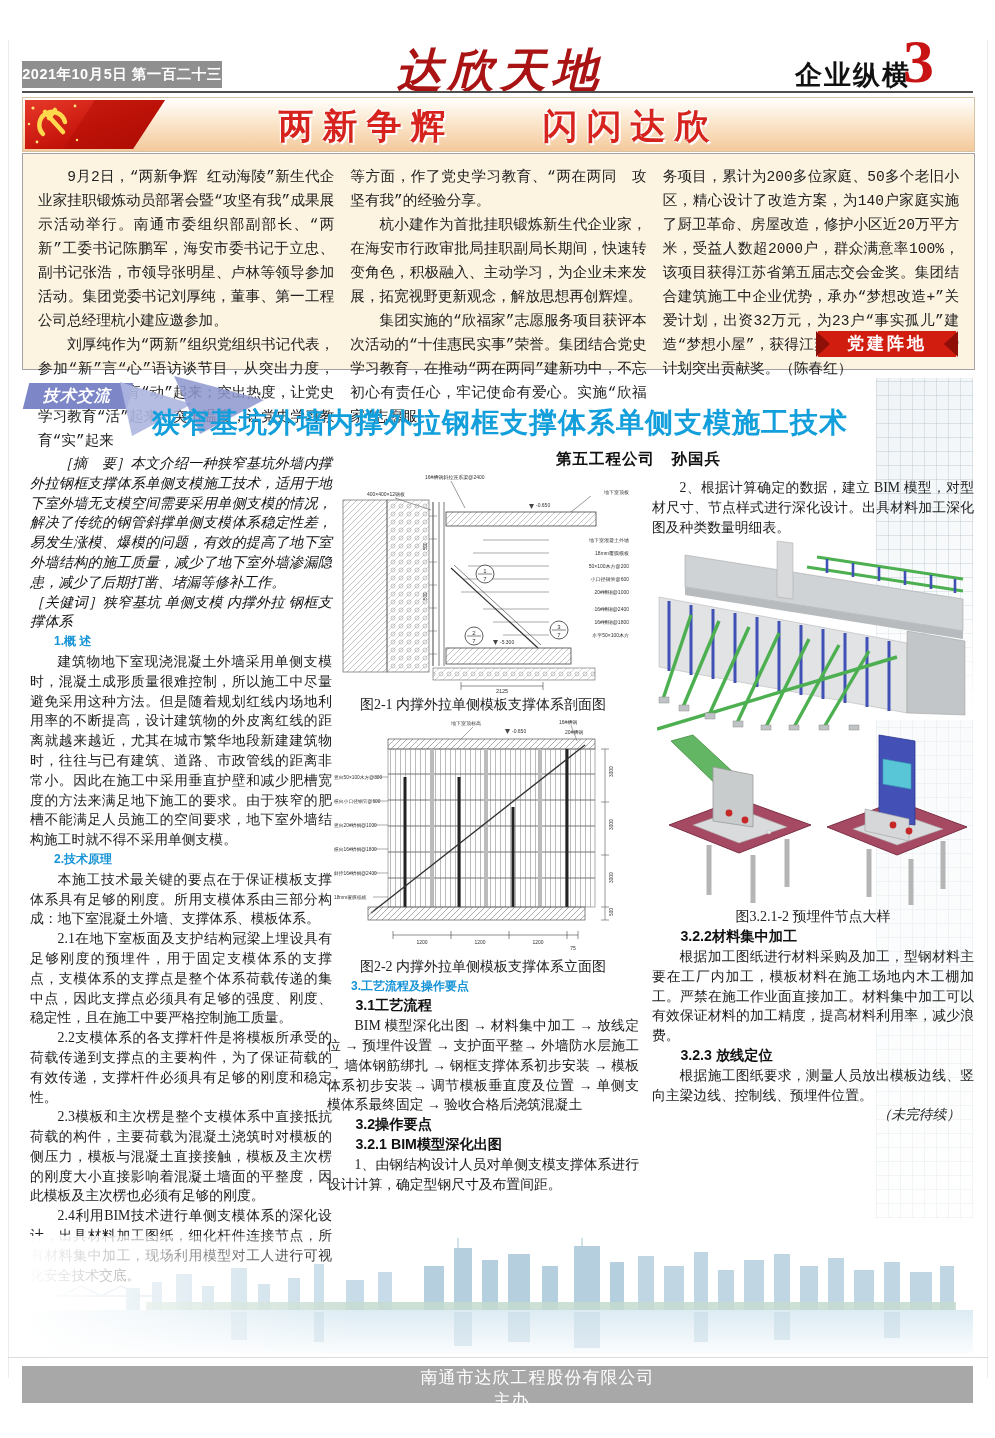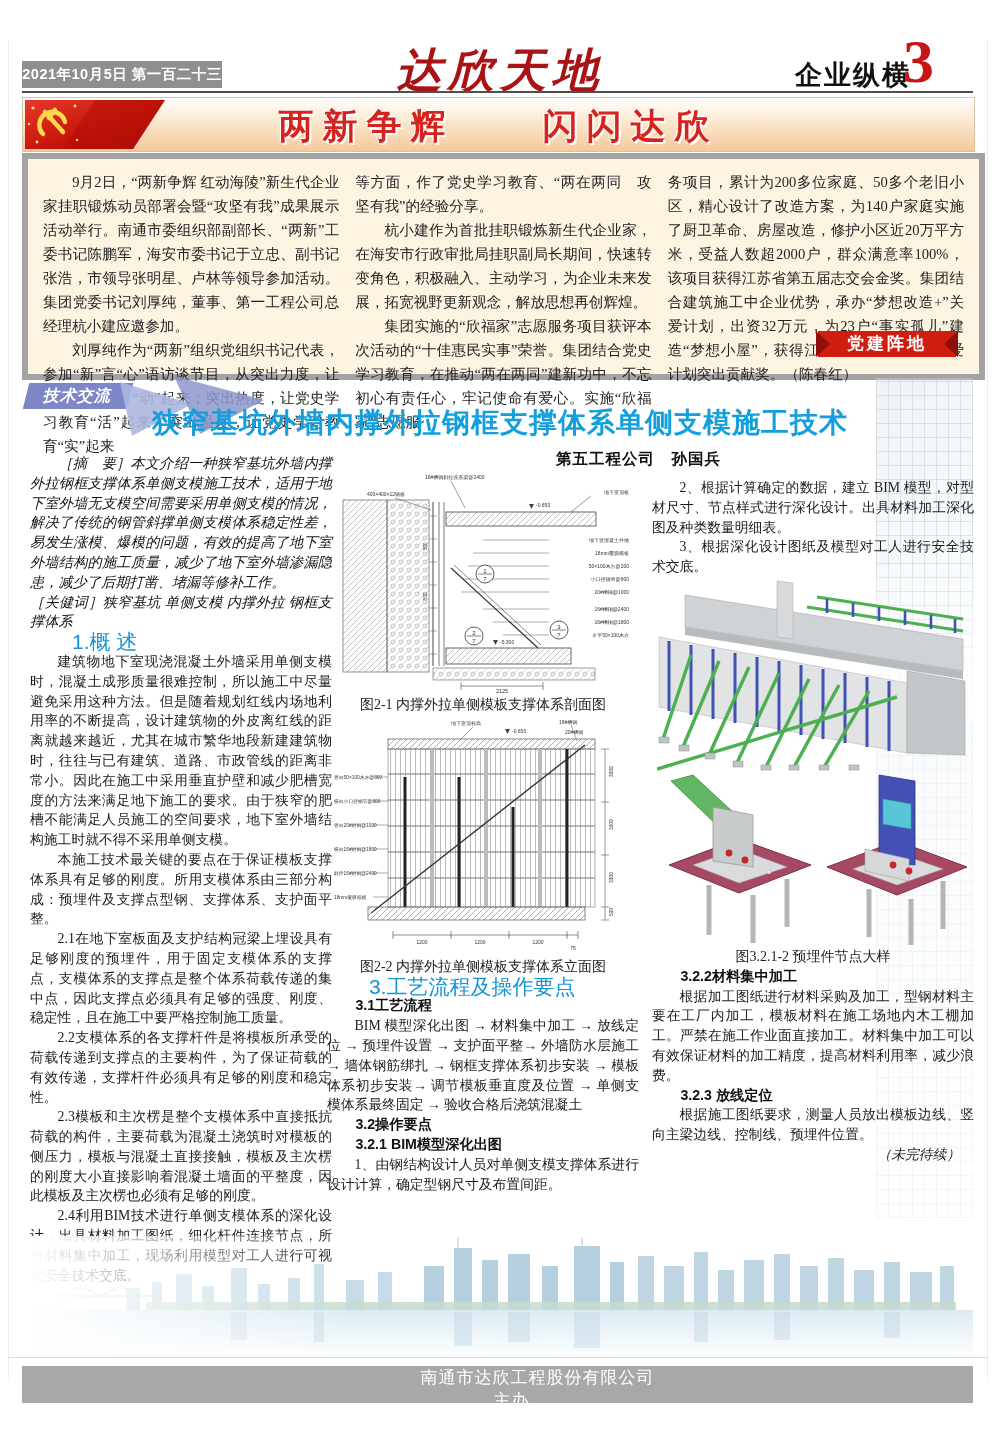--- a/index.html
+++ b/index.html
@@ -24,21 +24,21 @@
   
   .banner{left:22px;top:97px;width:951px;height:53px;border:1px solid #d6c3a4;
           background:linear-gradient(#ffffff 0%,#fbe7cd 45%,#f4c99c 100%);}
   .banner .flag{position:absolute;left:2px;top:2px;}
   .banner .htxt{position:absolute;left:0;right:0;top:5px;text-align:center;
                 font-size:35px;font-weight:bold;color:#d6231e;letter-spacing:9px;
                 font-family:"Liberation Sans",sans-serif;
                 text-shadow:2px 2px 0 #ffffff,-1px -1px 0 #ffffff,0 0 3px #fff;}
 
   
-  .art1{left:22px;top:153px;width:951px;height:215px;background:#fcf3e0;border:6px solid #a3a3a3;}
+  .art1{left:22px;top:153px;width:951px;height:215px;background:#fcf3e0;border:1px solid #a3a3a3;font-family:Liberation Mono, monospace;}
   .art1 .cols{display:flex;gap:16px;padding:11px 15px;}
   .art1 .col{flex:1;font-size:14.6px;line-height:24px;text-align:justify;color:#222;}
   .art1 p{margin:0;}
   .ind{text-indent:2em;}
   .badge{left:818px;top:331px;width:138px;height:26px;background:#d11d10;color:#fff;
          font-family:"Liberation Sans",sans-serif;font-weight:bold;font-size:17px;
          line-height:26px;text-align:center;letter-spacing:3px;}
   .badge:before,.badge:after{content:"";position:absolute;top:0;width:0;height:0;
          border-top:13px solid transparent;border-bottom:13px solid transparent;}
   .badge:before{left:-2px;border-left:14px solid #8e0f08;}
@@ -52,22 +52,22 @@
           font-size:28px;font-weight:bold;letter-spacing:1px;
           font-family:"Liberation Sans",sans-serif;}
   .author{left:556px;top:449px;font-size:15.5px;font-weight:bold;color:#111;
           font-family:"Liberation Sans",sans-serif;letter-spacing:1px;}
 
   .colL{left:30px;top:454px;width:302px;height:905px;font-size:13.8px;text-align:justify;}
   .colM{left:327px;top:468px;width:312px;font-size:13.8px;text-align:justify;}
   .colR{left:652px;top:478px;width:322px;font-size:13.8px;text-align:justify;}
   .colL p,.colM p,.colR p{margin:0;line-height:19.8px;}
   .abst{font-style:italic;font-size:14.2px;line-height:23.5px;color:#111;}
-  .bhead{color:#1593d6;font-weight:normal;font-family:"Liberation Sans",sans-serif;
-         font-size:21px;line-height:24px;margin:0;padding-left:2em;}
+  .bhead{color:#1593d6;font-weight:bold;font-family:"Liberation Sans",sans-serif;
+         font-size:12px;line-height:24px;margin:0;padding-left:2em;}
   .shead{font-weight:bold;font-family:"Liberation Sans",sans-serif;font-size:14.2px;
          line-height:21px;margin:0;padding-left:2em;color:#111;}
   .cont{text-align:right;font-style:italic;padding-right:1em;}
 
   .fig{position:relative;margin:2px auto 0 auto;}
   .figcap{text-align:center;font-size:14px;line-height:22px;color:#222;margin:0;}
   svg text{font-family:"Liberation Sans",sans-serif;fill:#333;}
 
   
   .wm{background:
@@ -157,21 +157,22 @@
 
   <div class="abs wm" style="left:876px;top:378px;width:97px;height:340px;"></div>
   <div class="abs wm" style="left:876px;top:718px;width:97px;height:500px;opacity:.4;"></div>
   <div class="abs wmfade" style="left:876px;top:560px;width:97px;height:160px;"></div>
 
   <div class="abs colL">
     <p class="abst ind">［摘　要］本文介绍一种狭窄基坑外墙内撑外拉钢框支撑体系单侧支模施工技术，适用于地下室外墙无支模空间需要采用单侧支模的情况，解决了传统的钢管斜撑单侧支模体系稳定性差，易发生涨模、爆模的问题，有效的提高了地下室外墙结构的施工质量，减少了地下室外墙渗漏隐患，减少了后期打凿、堵漏等修补工作。</p>
     <p class="abst">［关健词］狭窄基坑 单侧支模 内撑外拉 钢框支撑体系</p>
     <p class="bhead">1.概 述</p>
     <p class="ind">建筑物地下室现浇混凝土外墙采用单侧支模时，混凝土成形质量很难控制，所以施工中尽量避免采用这种方法。但是随着规划红线内场地利用率的不断提高，设计建筑物的外皮离红线的距离就越来越近，尤其在城市繁华地段新建建筑物时，往往与已有建筑、道路、市政管线的距离非常小。因此在施工中采用垂直护壁和减少肥槽宽度的方法来满足地下施工的要求。由于狭窄的肥槽不能满足人员施工的空间要求，地下室外墙结构施工时就不得不采用单侧支模。</p>
-    <p class="ind">本施工技术最关键的要点在于保证模板支撑体系具有足够的刚度。所用支模体系由三部分构成：预埋件及支撑点型钢、支撑体系、支护面平整。</p>
+    <p class="bhead">2.技术原理</p>
+    <p class="ind">本施工技术最关键的要点在于保证模板支撑体系具有足够的刚度。所用支模体系由三部分构成：地下室混凝土外墙、支撑体系、模板体系。</p>
     <p class="ind">2.1在地下室板面及支护结构冠梁上埋设具有足够刚度的预埋件，用于固定支模体系的支撑点，支模体系的支撑点是整个体系荷载传递的集中点，因此支撑点必须具有足够的强度、刚度、稳定性，且在施工中要严格控制施工质量。</p>
     <p class="ind">2.2支模体系的各支撑杆件是将模板所承受的荷载传递到支撑点的主要构件，为了保证荷载的有效传递，支撑杆件必须具有足够的刚度和稳定性。</p>
     <p class="ind">2.3模板和主次楞是整个支模体系中直接抵抗荷载的构件，主要荷载为混凝土浇筑时对模板的侧压力，模板与混凝土直接接触，模板及主次楞的刚度大小直接影响着混凝土墙面的平整度，因此模板及主次楞也必须有足够的刚度。</p>
     <p class="ind">2.4利用BIM技术进行单侧支模体系的深化设计，出具材料加工图纸，细化杆件连接节点，所有材料集中加工，现场利用模型对工人进行可视化安全技术交底。</p>
   </div>
 
   <div class="abs colM">
     <div class="fig" style="width:300px;height:225px;">
       <svg width="300" height="225" viewBox="0 0 300 225">
         <defs>
@@ -340,21 +341,20 @@
     <p class="bhead">3.工艺流程及操作要点</p>
     <p class="shead">3.1工艺流程</p>
     <p class="ind">BIM 模型深化出图 → 材料集中加工 → 放线定位 → 预埋件设置 → 支护面平整→ 外墙防水层施工 → 墙体钢筋绑扎 → 钢框支撑体系初步安装 → 模板体系初步安装→ 调节模板垂直度及位置 → 单侧支模体系最终固定 → 验收合格后浇筑混凝土</p>
     <p class="shead">3.2操作要点</p>
     <p class="shead">3.2.1 BIM模型深化出图</p>
     <p class="ind">1、由钢结构设计人员对单侧支模支撑体系进行设计计算，确定型钢尺寸及布置间距。</p>
   </div>
 
   <div class="abs colR">
     <p class="ind">2、根据计算确定的数据，建立 BIM 模型，对型材尺寸、节点样式进行深化设计。出具材料加工深化图及种类数量明细表。</p>
-    <p class="ind">3、根据深化设计图纸及模型对工人进行安全技术交底。</p>
 
     <div class="fig" style="width:312px;height:192px;">
       <svg width="312" height="192" viewBox="0 0 312 192">
         <polygon points="28,16 306,60 306,92 28,48" fill="#cfd3d5" stroke="#9b9b9b" stroke-width="0.5"></polygon>
         <polygon points="28,48 306,92 306,100 28,56" fill="#b7bbbd"></polygon>
         <polygon points="2,58 250,104 250,174 2,128" fill="#e1e3e4" stroke="#adadad" stroke-width="0.5"></polygon>
         <polygon points="250,92 308,102 308,176 250,174" fill="#c3c6c8" stroke="#9b9b9b" stroke-width="0.5"></polygon>
         <g stroke="#3f51b5" stroke-width="3">
           <line x1="12" y1="62" x2="12" y2="132"></line>
             <line x1="34" y1="66" x2="34" y2="136"></line>

